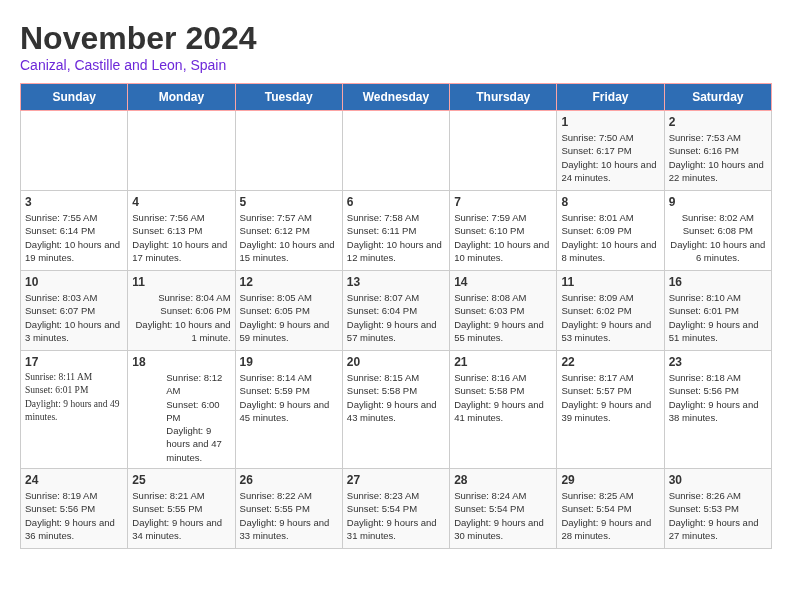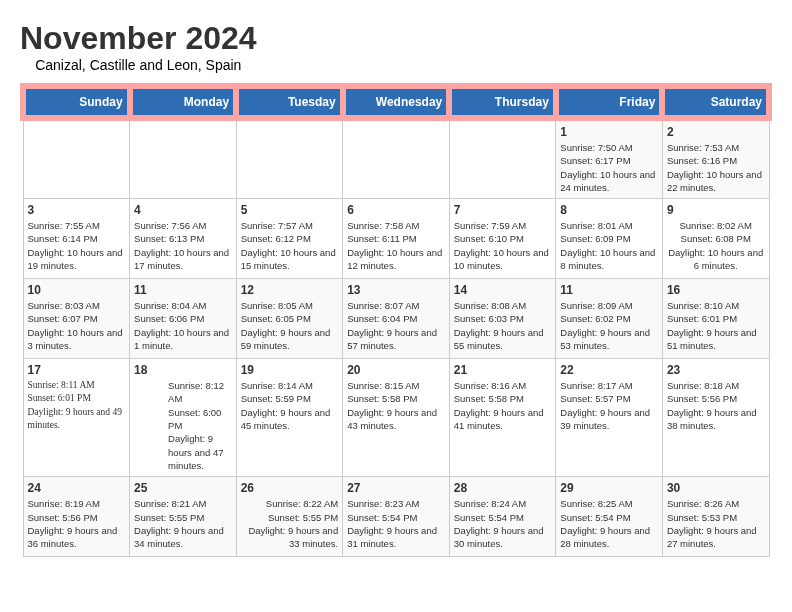--- a/index.html
+++ b/index.html
@@ -34,44 +34,44 @@
     .logo-blue {
       font-size: 13px;
       font-weight: bold;
       color: #2e6db4;
     }
     .logo-icon {
       width: 24px;
       height: 24px;
     }
     .title-section {
-      text-align: center;
+      text-align: left;
     }
     .month-title {
       font-size: 32px;
       font-weight: bold;
       color: #333;
     }
     .subtitle {
       font-size: 14px;
-      color: #000000;
+      color: #6d28d9;
     }
     table {
       width: 100%;
       border-collapse: collapse;
       table-layout: fixed;
     }
     thead tr th {
       background-color: #2e6db4;
       color: #fff;
       font-size: 12px;
       font-weight: bold;
       padding: 6px 4px;
-      text-align: right;
-      border: 6px solid #fca5a5;
+      text-align: center;
+      border: 1px solid #fca5a5;
     }
     tbody tr td {
       border: 1px solid #ccc;
       vertical-align: top;
       padding: 4px;
       font-size: 10px;
       color: #333;
       height: 80px;
       background: #fff;
     }
@@ -181,21 +181,21 @@
       </tr>
       <tr>
         <td>
           <span class="day-number">10</span>
           <div class="day-info" style="white-space: pre-line;">Sunrise: 8:03 AM
 Sunset: 6:07 PM
 Daylight: 10 hours and 3 minutes.</div>
         </td>
         <td>
           <span class="day-number">11</span>
-          <div class="day-info" style="white-space: pre-line;">Sunrise: 8:04 AM
+          <div class="day-info" style="white-space: pre-line; text-align: right;">Sunrise: 8:04 AM
 Sunset: 6:06 PM
 Daylight: 10 hours and 1 minute.</div>
         </td>
         <td>
           <span class="day-number">12</span>
           <div class="day-info" style="white-space: pre-line;">Sunrise: 8:05 AM
 Sunset: 6:05 PM
 Daylight: 9 hours and 59 minutes.</div>
         </td>
         <td>
@@ -275,21 +275,21 @@
 Daylight: 9 hours and 36 minutes.</div>
         </td>
         <td>
           <span class="day-number">25</span>
           <div class="day-info" style="white-space: pre-line;">Sunrise: 8:21 AM
 Sunset: 5:55 PM
 Daylight: 9 hours and 34 minutes.</div>
         </td>
         <td>
           <span class="day-number">26</span>
-          <div class="day-info" style="white-space: pre-line; text-align: right;">Sunrise: 8:22 AM
+          <div class="day-info" style="white-space: pre-line;">Sunrise: 8:22 AM
 Sunset: 5:55 PM
 Daylight: 9 hours and 33 minutes.</div>
         </td>
         <td>
           <span class="day-number">27</span>
           <div class="day-info" style="white-space: pre-line;">Sunrise: 8:23 AM
 Sunset: 5:54 PM
 Daylight: 9 hours and 31 minutes.</div>
         </td>
         <td>

